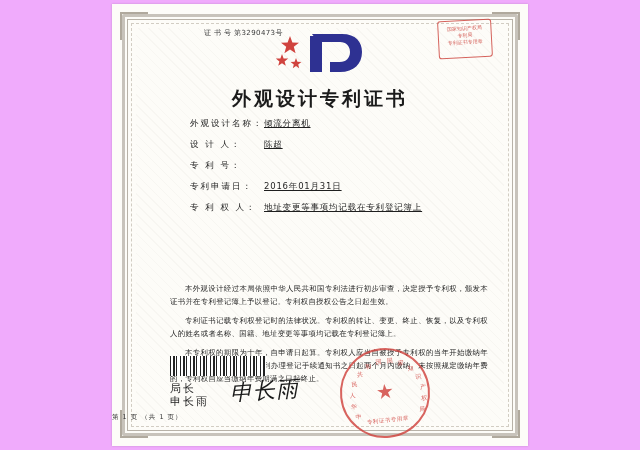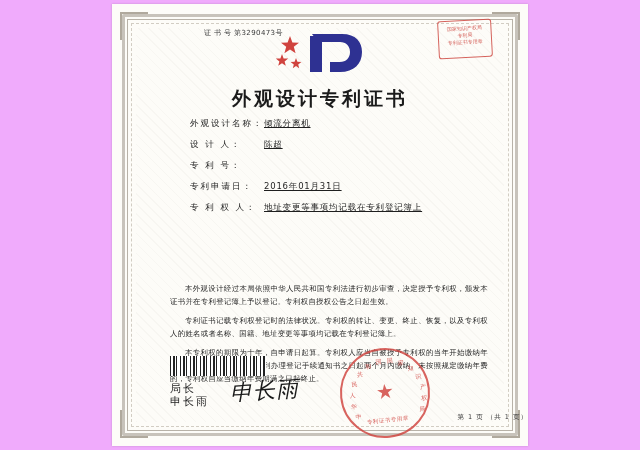--- a/index.html
+++ b/index.html
@@ -243,21 +243,21 @@
     font-size: 5.5px;
     color: #d0433e;
     letter-spacing: 0.5px;
   }
 
   .page-footer {
     position: absolute;
     left: 0;
     right: 0;
     bottom: 24px;
-    text-align: right;
+    text-align: left;
     font-size: 6.5px;
     color: #333;
     letter-spacing: 1px;
   }
 
   
   .watermark {
     position: absolute;
     left: 24px; top: 24px; right: 24px; bottom: 24px;
     background:

